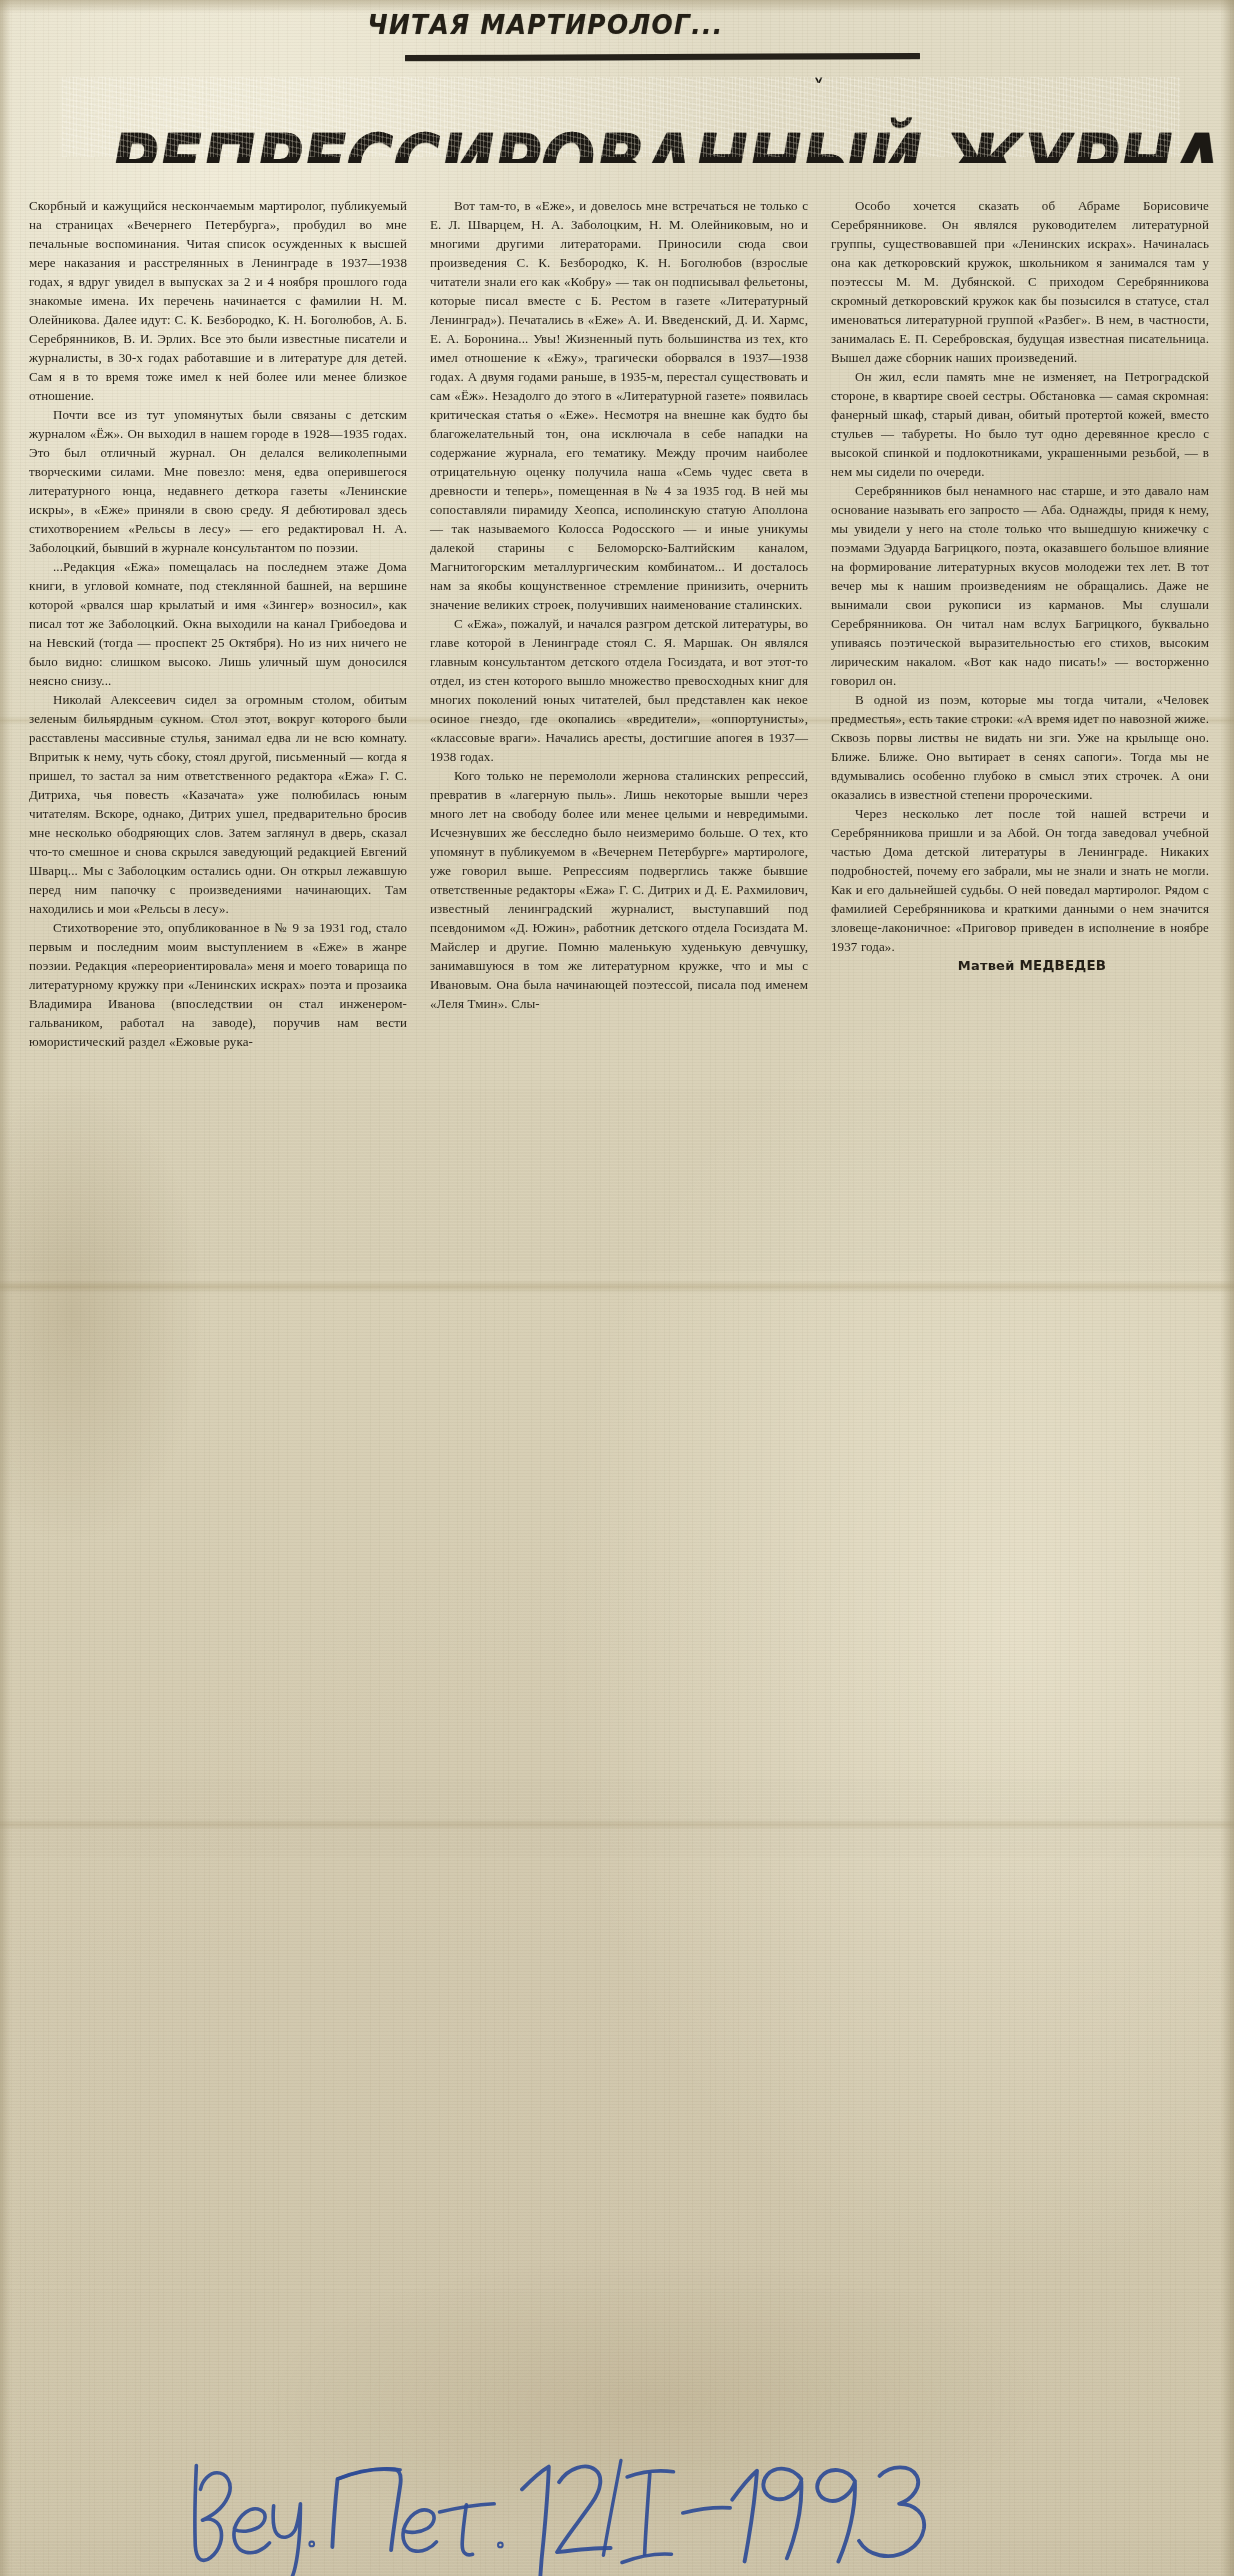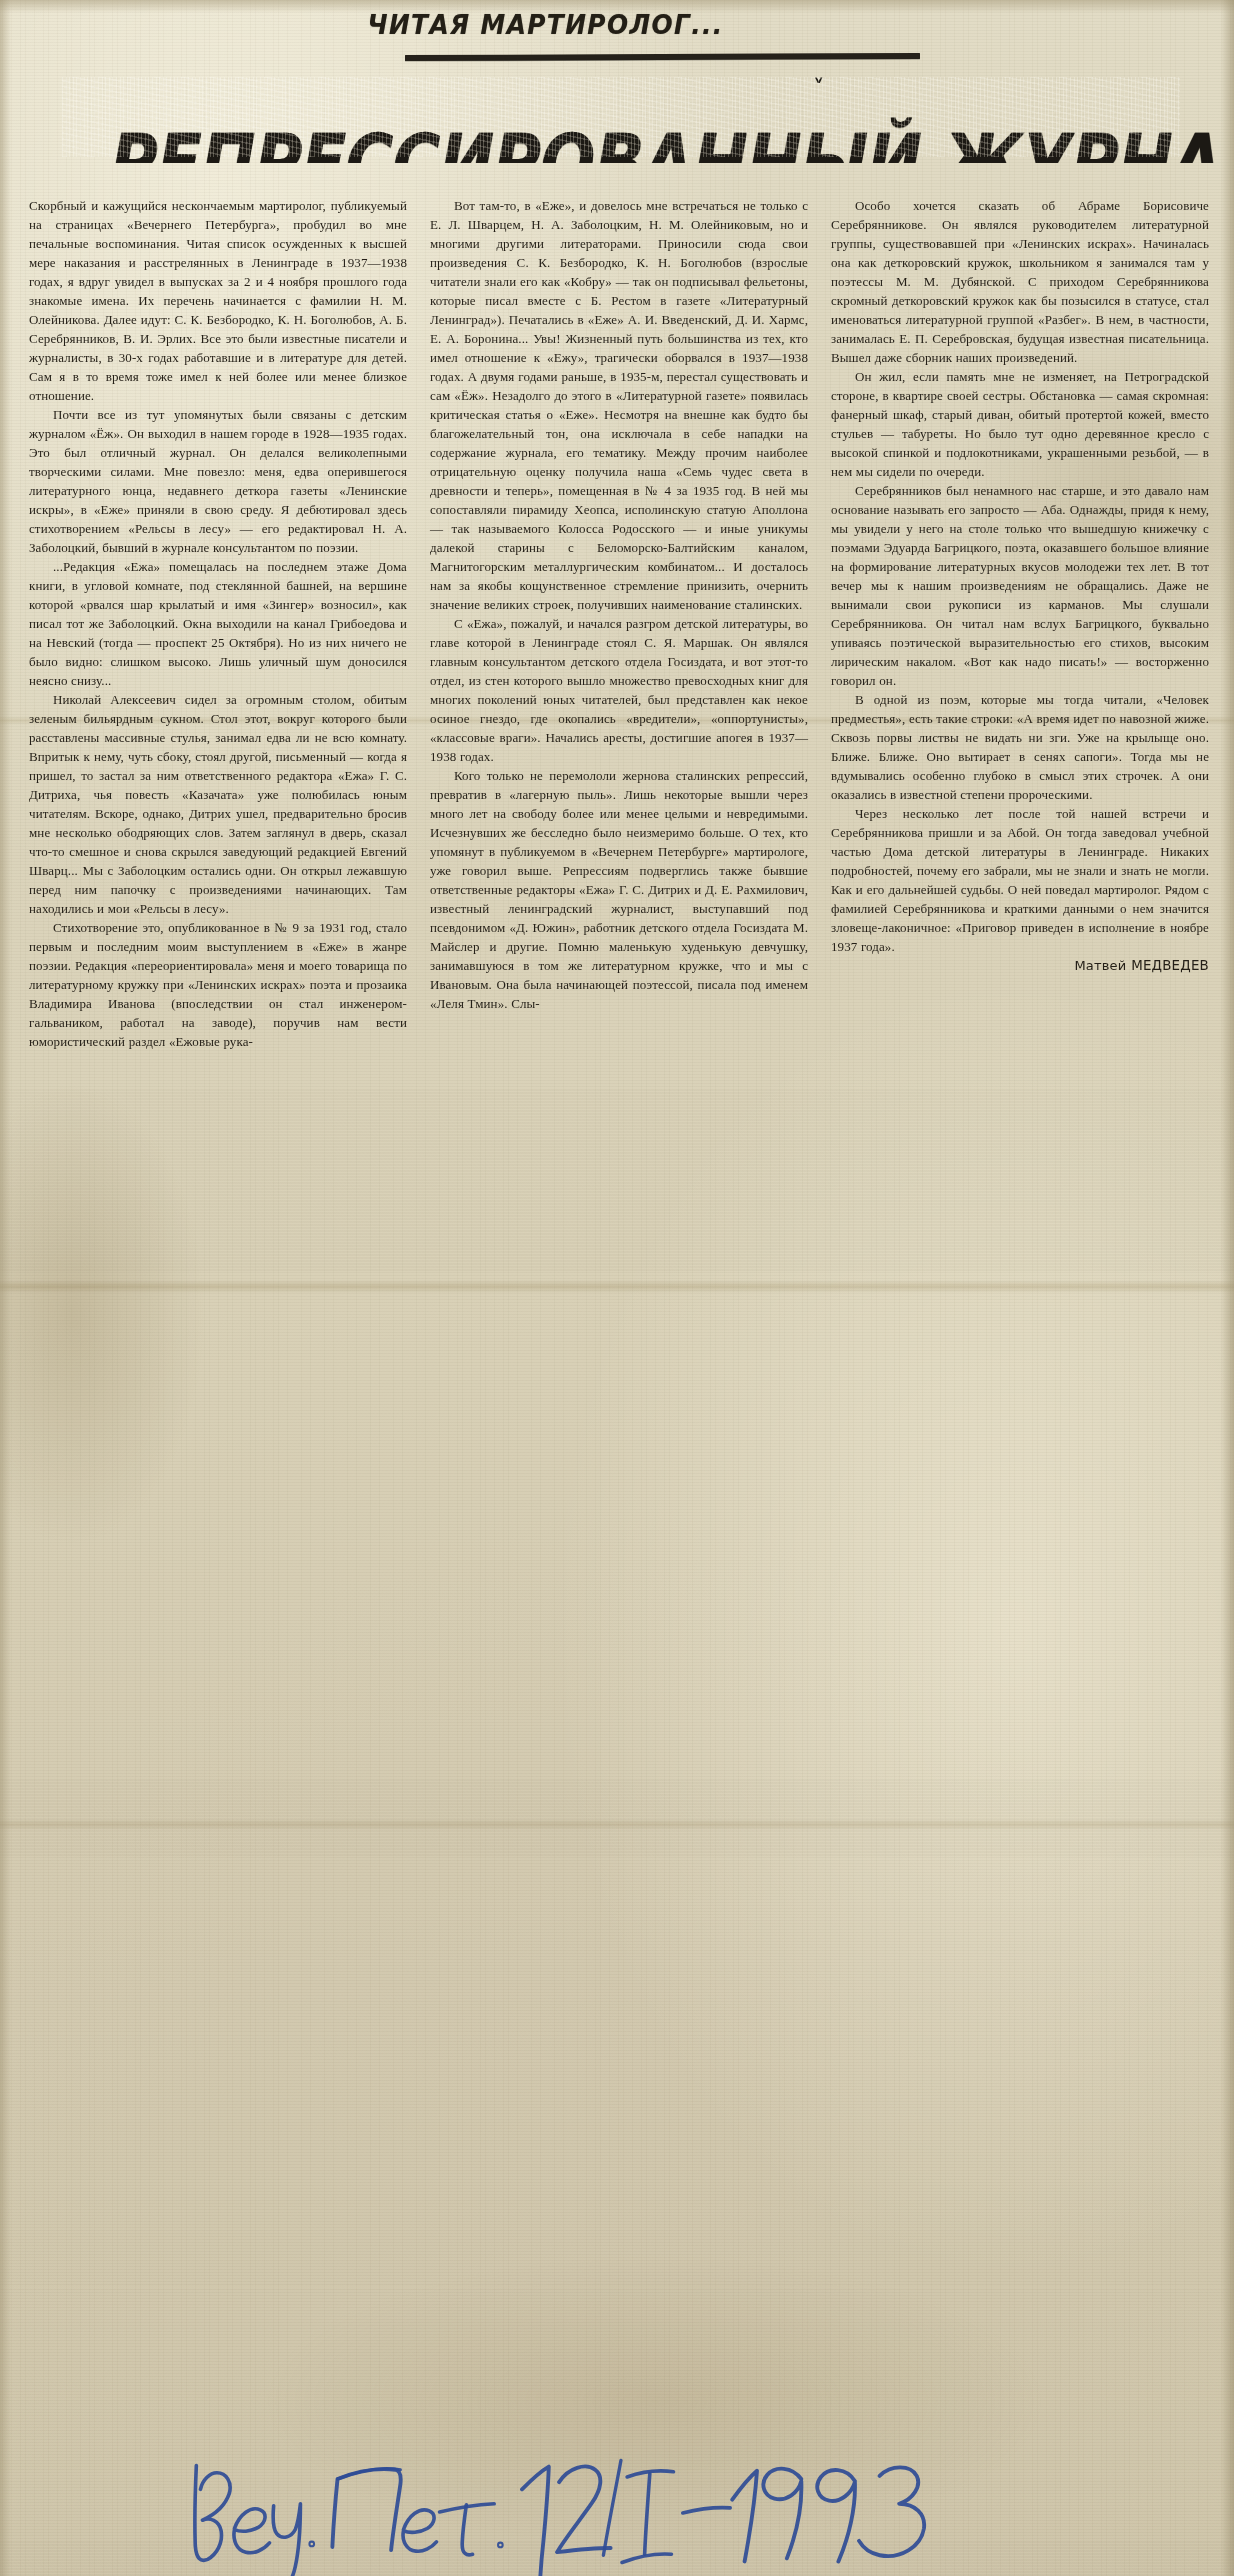--- a/index.html
+++ b/index.html
@@ -122,24 +122,24 @@
     text-justify:inter-word;
     color:#241f17;
     hyphens:none;
     letter-spacing:0.1px;
     word-spacing:0.2px;
   }
   .col p{margin:0;text-indent:24px;}
   .col p.noind{text-indent:0;}
   .byline{
     margin-top:5.2px;
-    text-align:right;
+    text-align:center;
     text-indent:0;
     font-family:"DejaVu Sans", sans-serif;
-    font-weight:400;
+    font-weight:700;
     font-size:13.4px;
     letter-spacing:0.2px;
   }
   .byline .given{font-size:13px;}
 
   
   .band{position:absolute;left:0;width:1234px;mix-blend-mode:multiply;pointer-events:none;}
 
   
   #handwriting{

